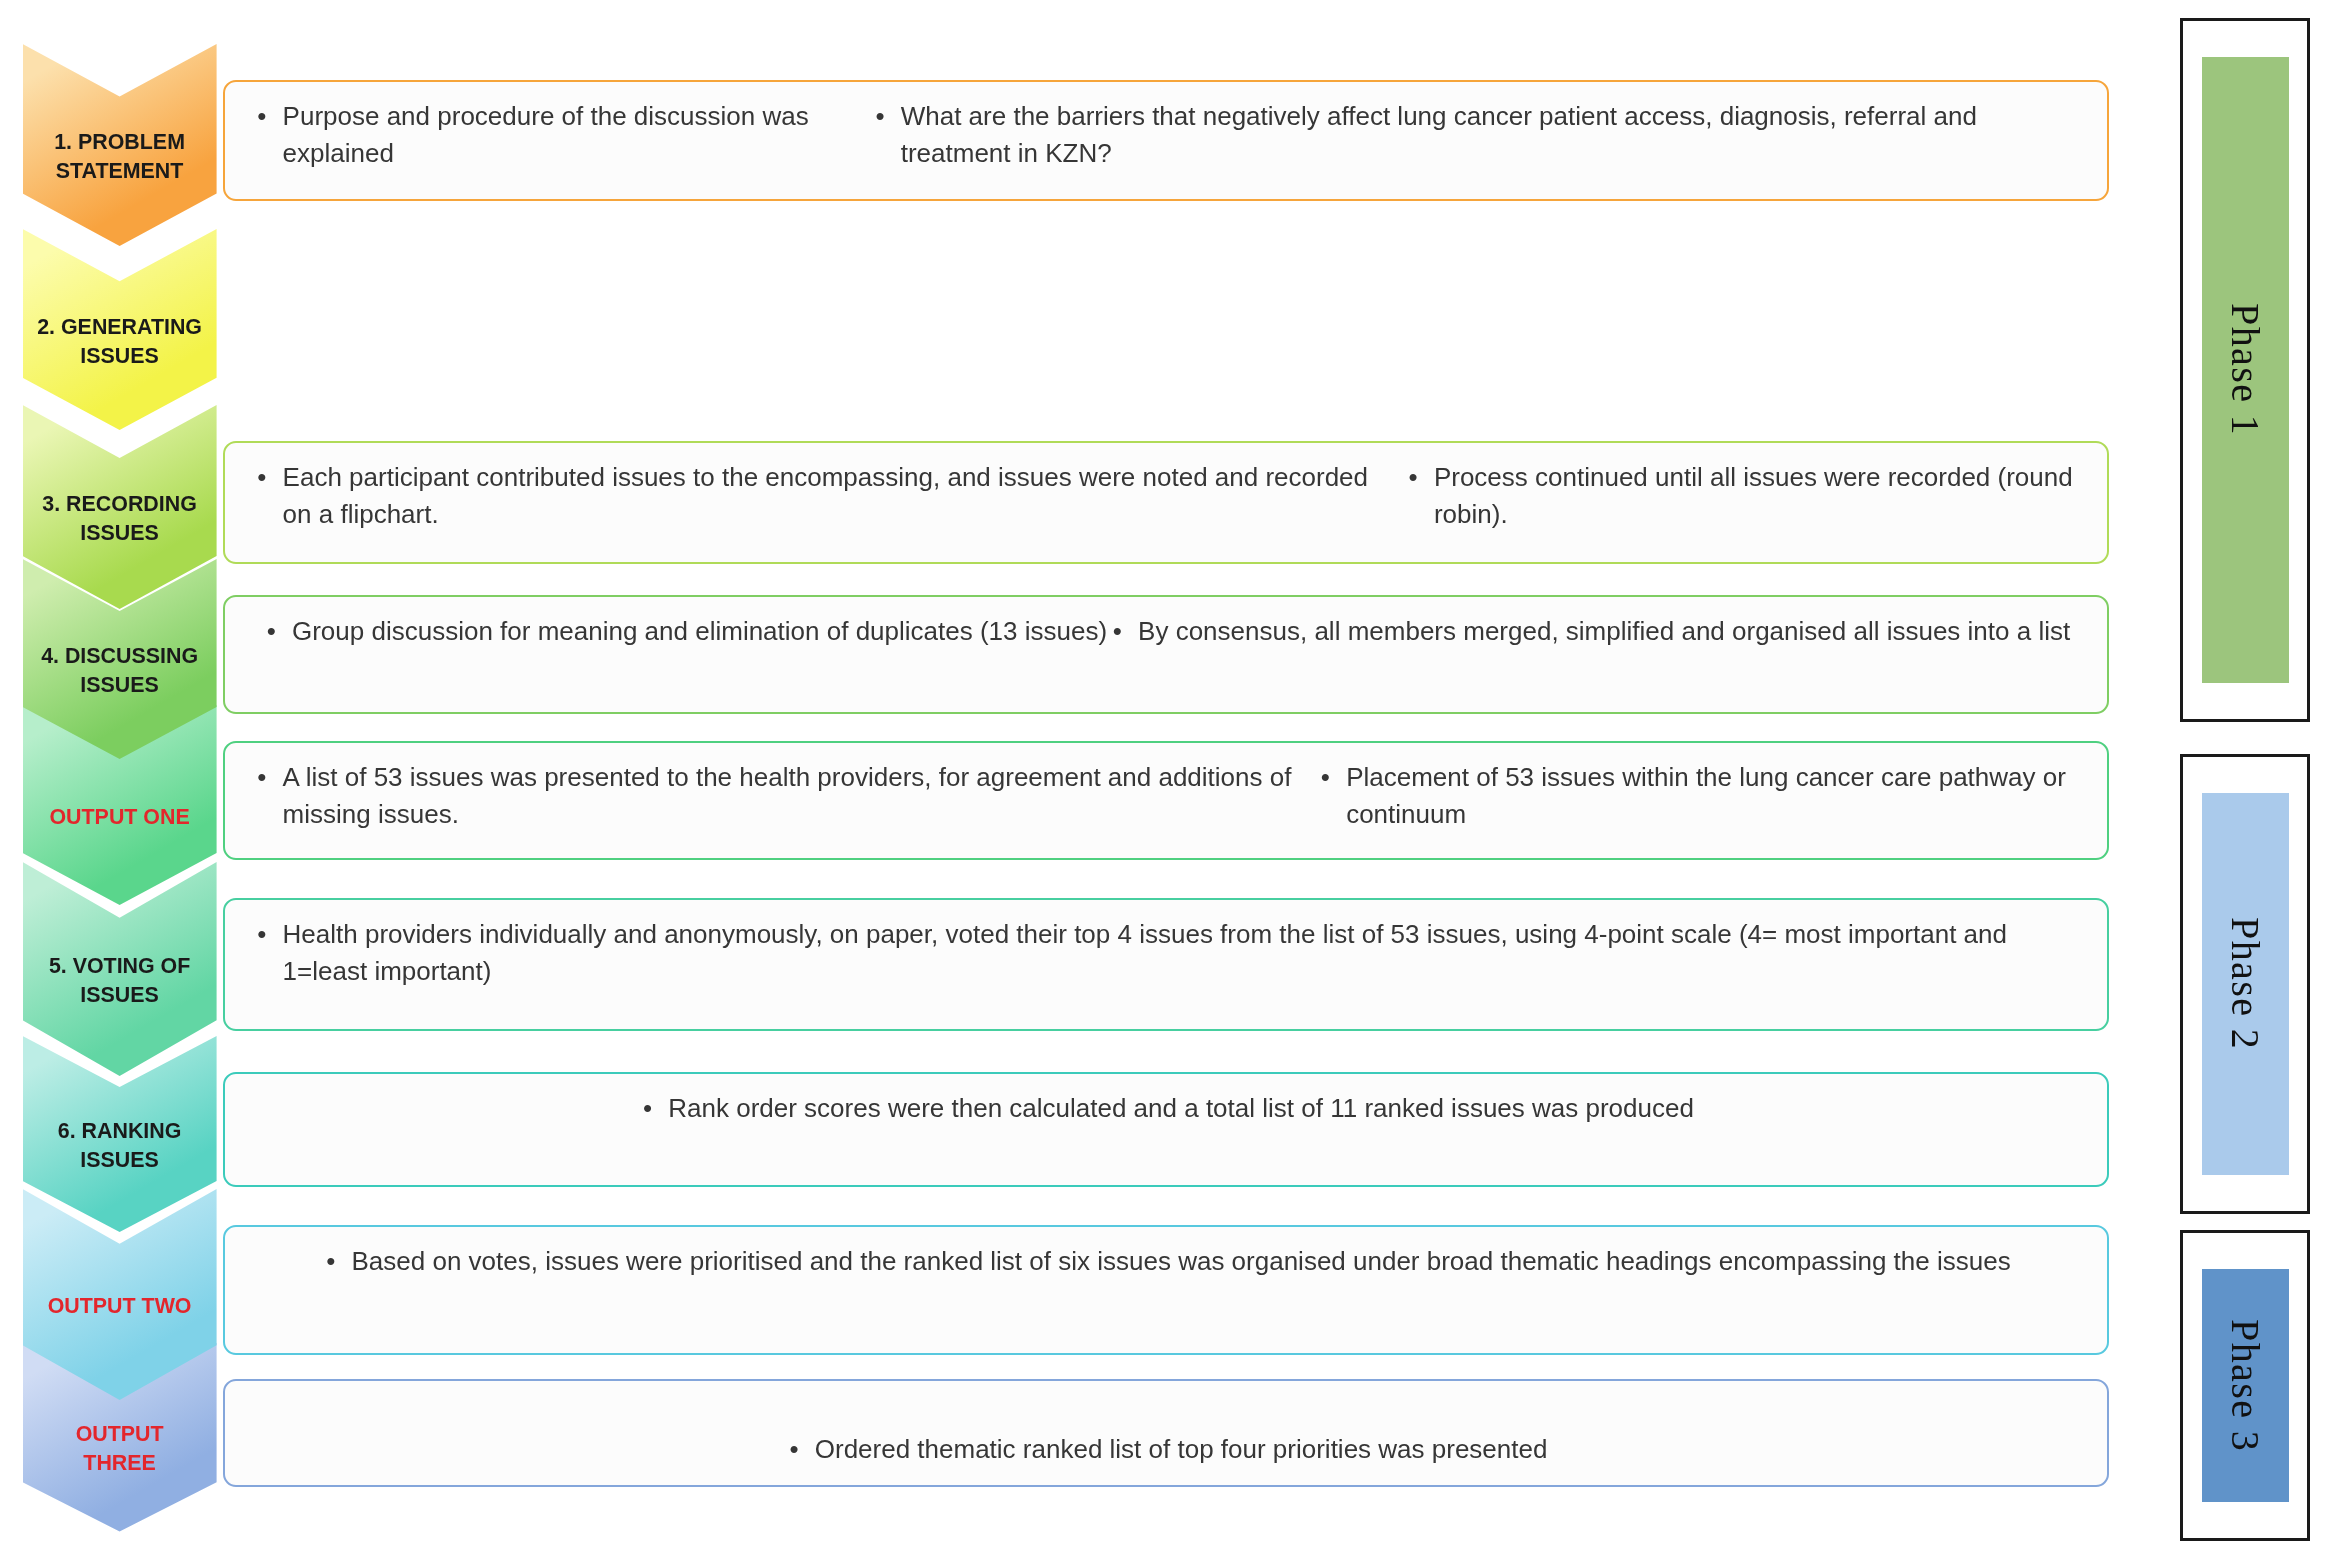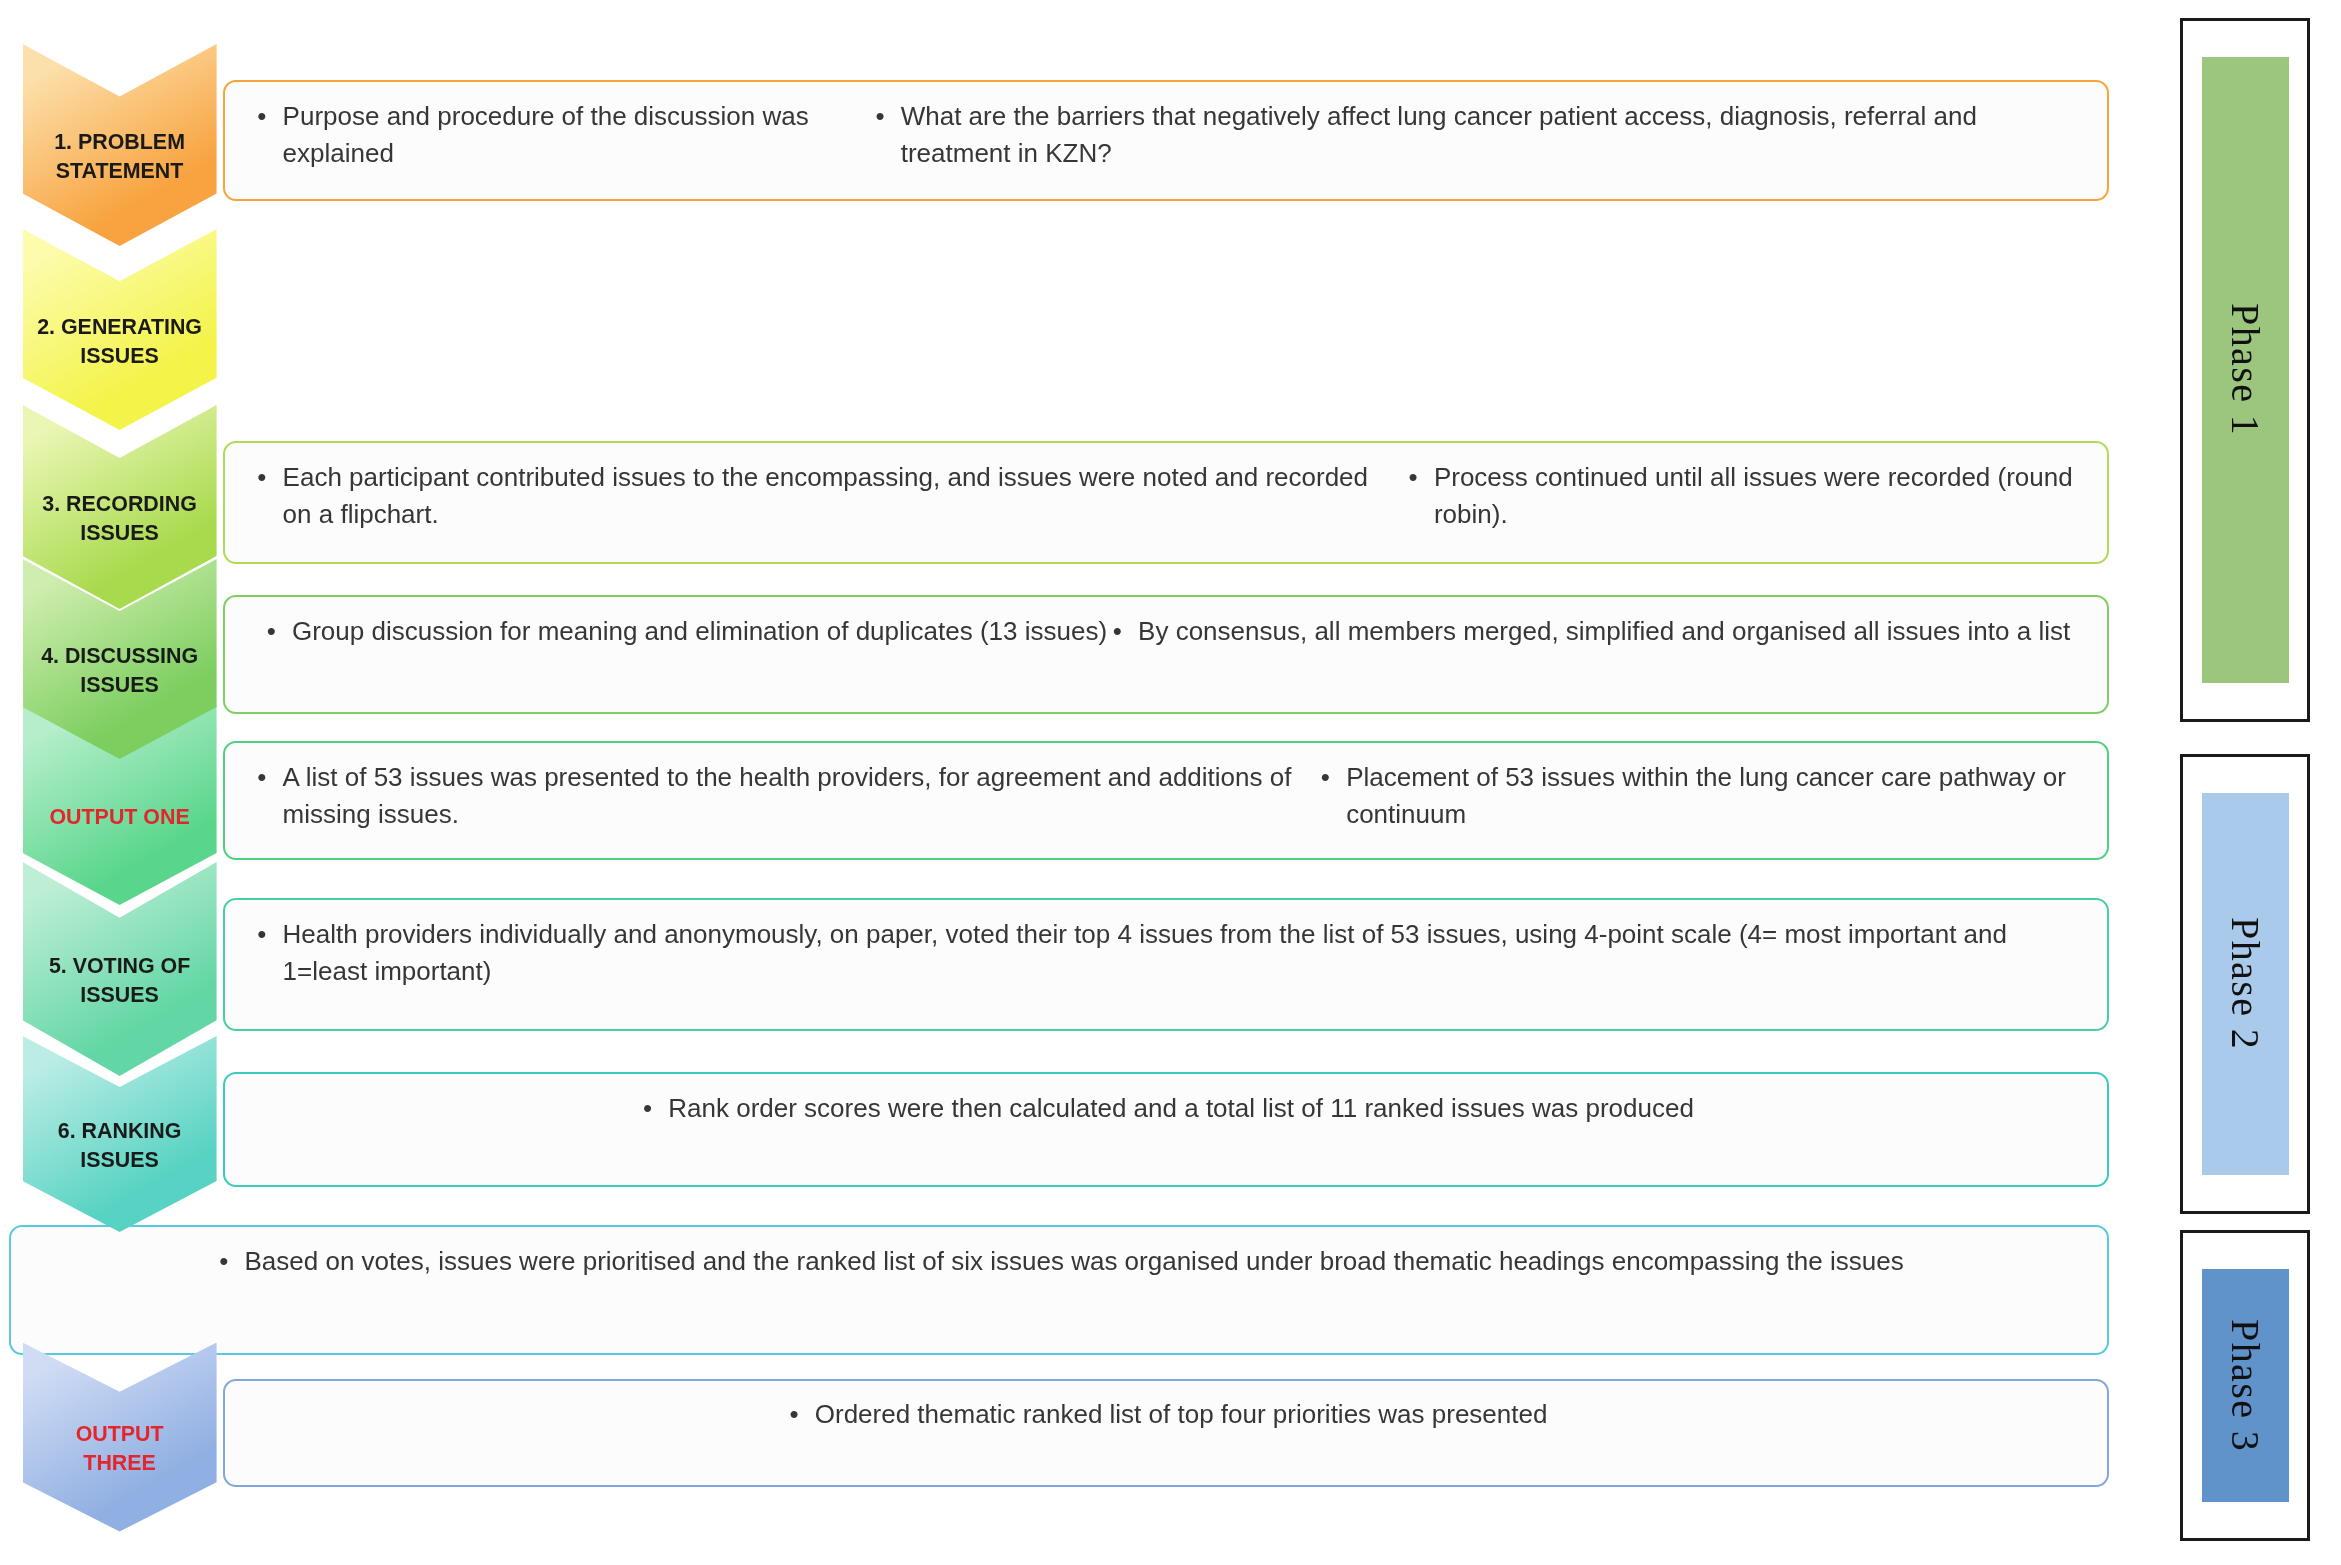--- a/index.html
+++ b/index.html
@@ -166,32 +166,37 @@
       <div class="chev" style="background: linear-gradient(150deg, rgb(188, 237, 229) 12%, rgb(88, 211, 195) 72%);">
         <div class="chev-label" style="color: rgb(26, 26, 26);">6. RANKING ISSUES</div>
       </div>
     </div>
     <div class="box" style="border-color: rgb(59, 203, 187);">
       <div class="bullet">Rank order scores were then calculated and a total list of 11 ranked issues was produced</div>
     </div>
   </div>
 
   <div class="row r8">
+    <div class="chev-wrap">
+      <div class="chev" style="background: linear-gradient(150deg, rgb(203, 236, 246) 12%, rgb(127, 210, 232) 72%);">
+        <div class="chev-label" style="color: rgb(227, 38, 44);">OUTPUT TWO</div>
+      </div>
+    </div>
     <div class="box" style="border-color: rgb(88, 201, 223);">
       <div class="bullet">Based on votes, issues were prioritised and the ranked list of six issues was organised under broad thematic headings encompassing the issues</div>
     </div>
   </div>
 
   <div class="row r9">
     <div class="chev-wrap">
       <div class="chev" style="background: linear-gradient(150deg, rgb(208, 220, 244) 12%, rgb(144, 175, 226) 72%);">
         <div class="chev-label" style="color: rgb(227, 38, 44);">OUTPUT THREE</div>
       </div>
     </div>
-    <div class="box" style="border-color: rgb(132, 166, 219);">
+    <div class="box" style="border-color: rgb(132, 166, 219); align-items: flex-end;">
       <div class="bullet">Ordered thematic ranked list of top four priorities was presented</div>
     </div>
   </div>
 
 </div>
 
 <div class="phases">
   <div class="phase p1" style="border-color: rgb(26, 26, 26);">
     <div class="phase-inner" style="background: rgb(156, 197, 125);"></div>
     <div class="phase-label">Phase 1</div>

